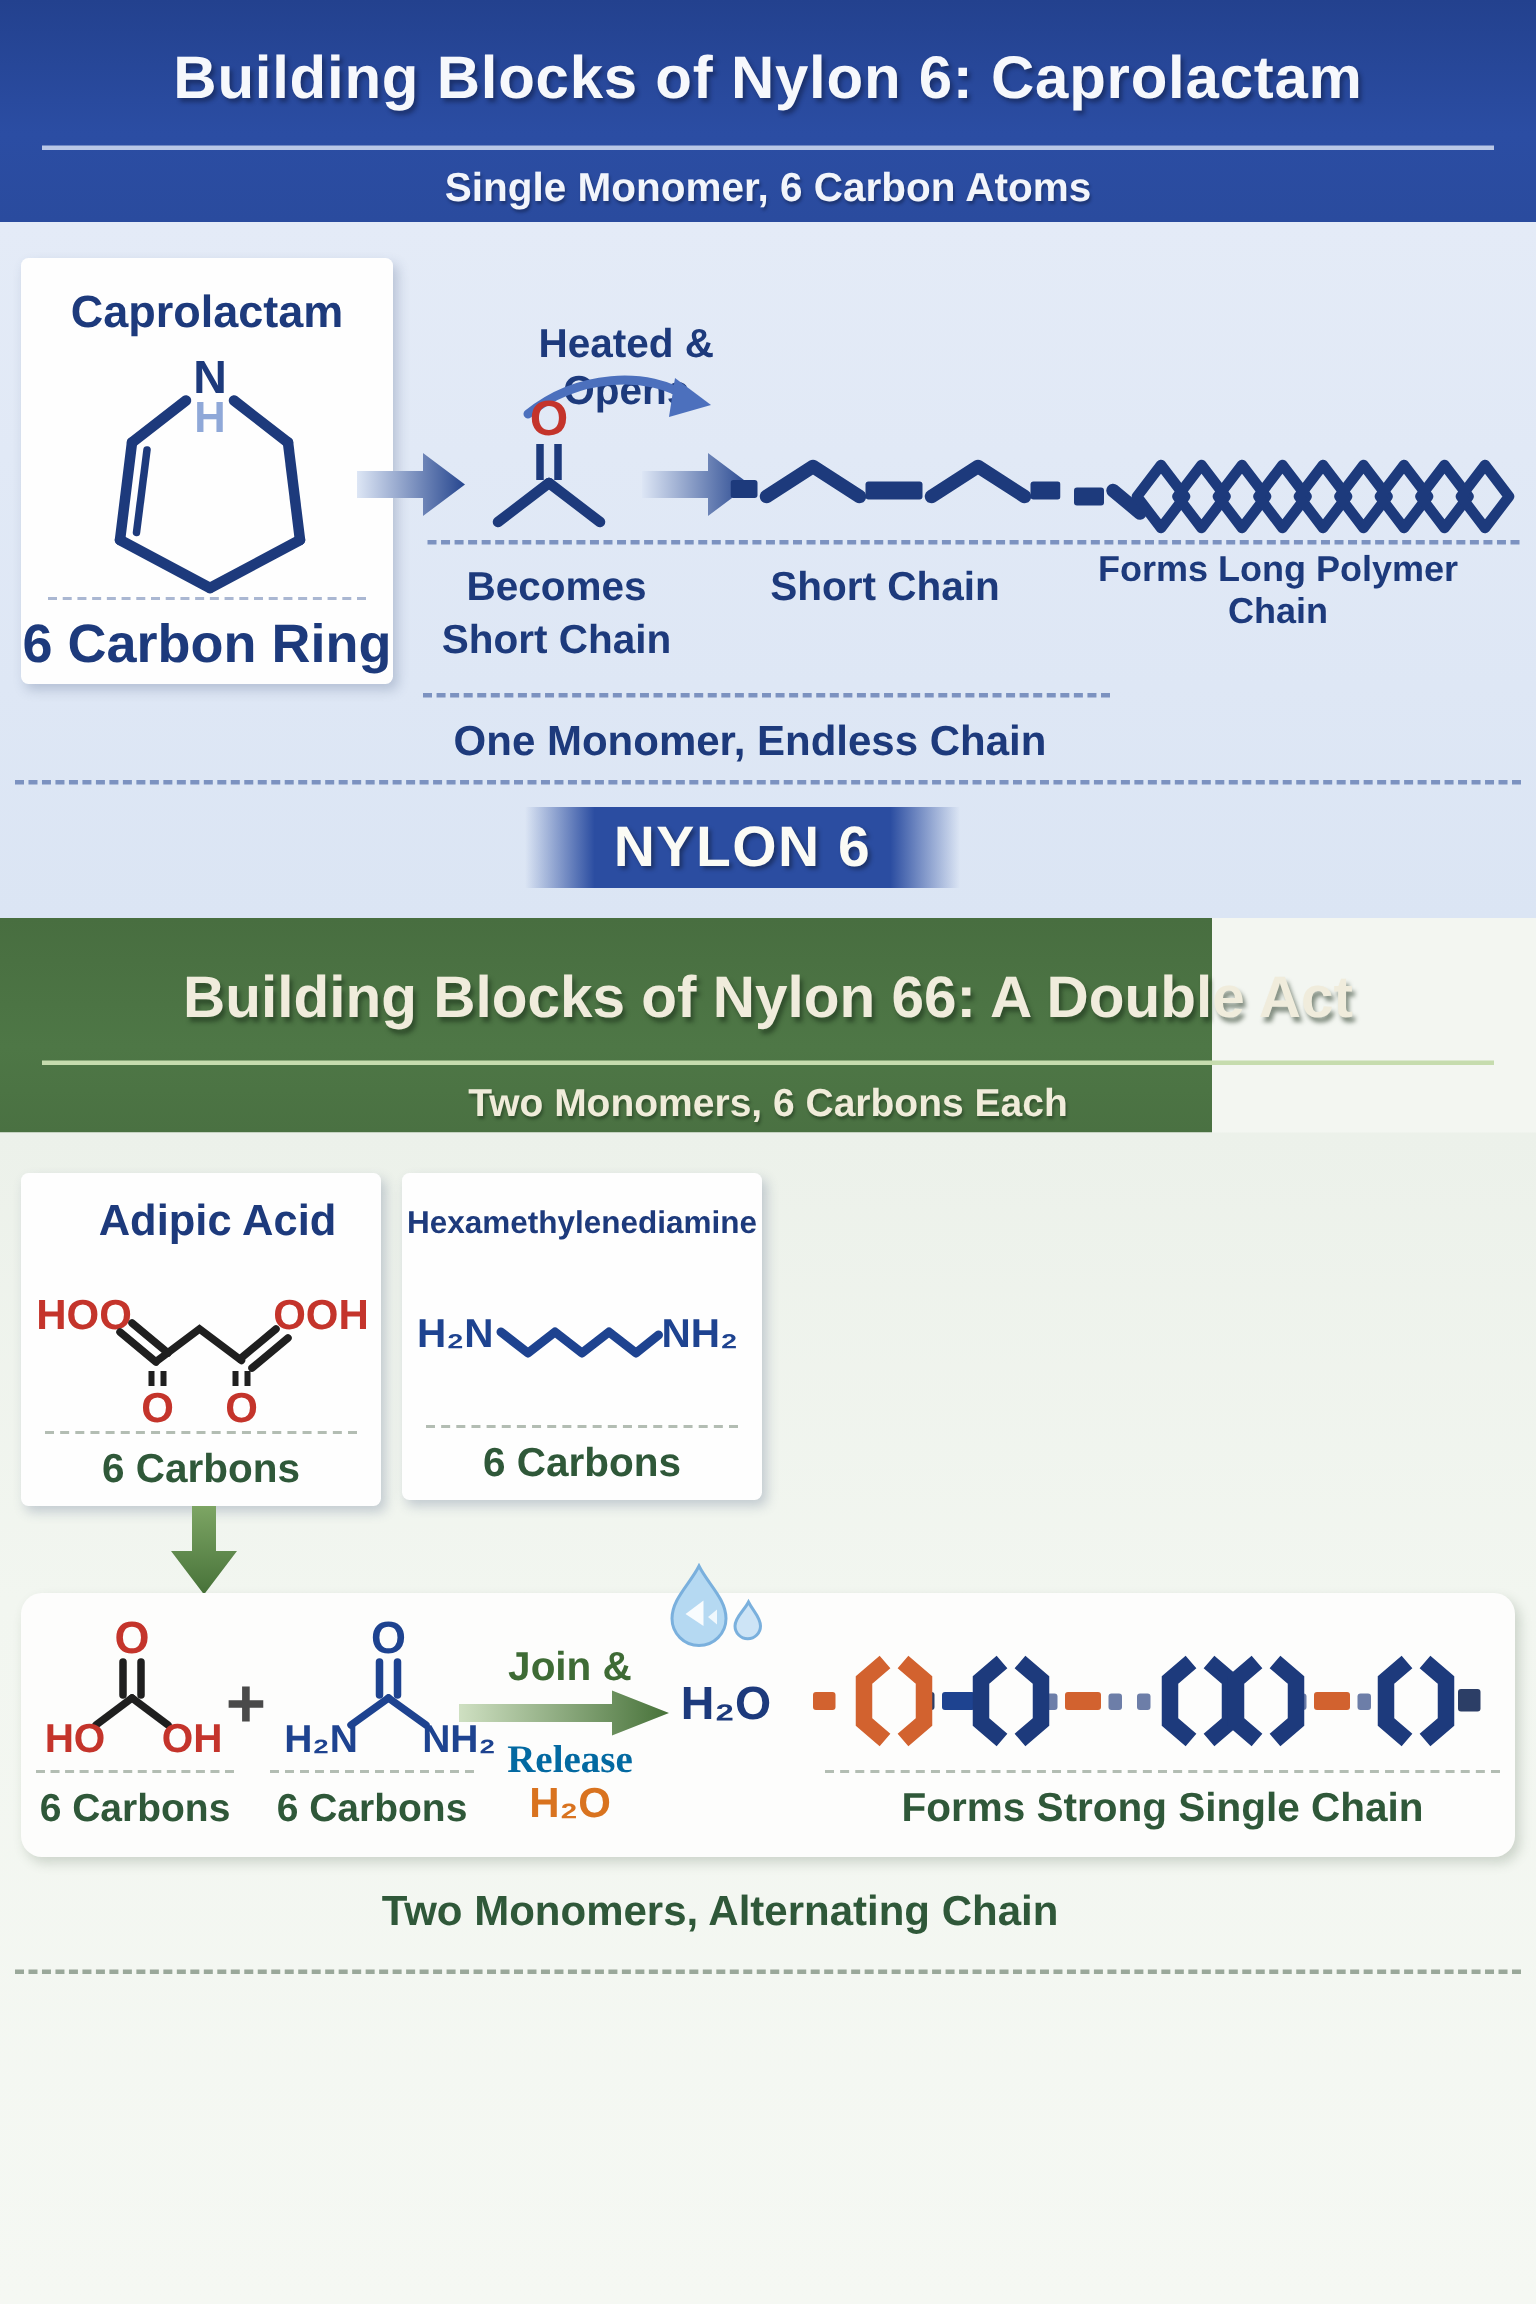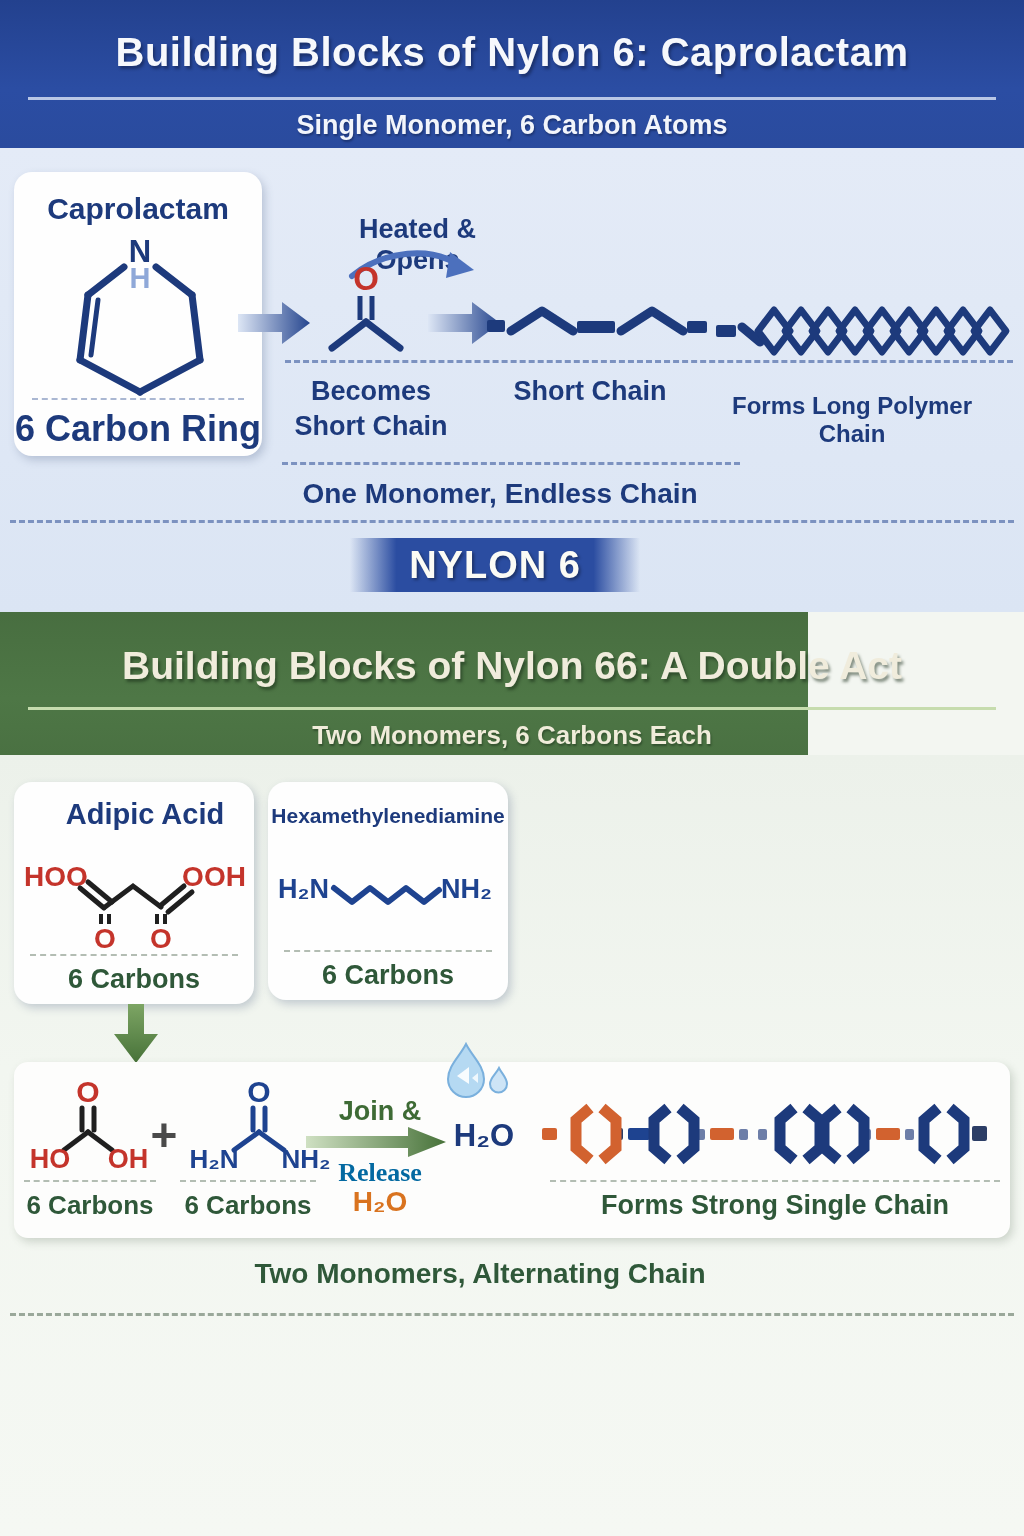--- a/index.html
+++ b/index.html
@@ -12,21 +12,21 @@
   .ctr{text-align:center;}
   .navy{color:#1d3a7c;}
   .dgreen{color:#2f5839;}
   .orange{color:#d9731f;}
   
   .hdr1{left:0;top:0;width:1024px;height:148px;background:linear-gradient(180deg,#23418e 0%,#2b4da3 60%,#2a4b9e 100%);}
   .hdr1-title{left:52px;top:30px;width:920px;font-size:40px;color:#f6f8fc;text-shadow:2px 3px 3px rgba(10,20,50,.45);letter-spacing:.5px;}
   .hdr1-rule{left:28px;top:97px;width:968px;height:3px;background:#b9c7e6;}
   .hdr1-sub{left:52px;top:110px;width:920px;font-size:27px;color:#f2f5fb;text-shadow:1px 2px 2px rgba(10,20,50,.4);}
   .body1{left:0;top:148px;width:1024px;height:464px;background:linear-gradient(180deg,#e4ebf7 0%,#dbe5f4 100%);}
-  .card{background:#fefefe;border-radius:18px;box-shadow:3px 4px 8px rgba(60,80,120,.25);}
+  .card{background:#fefefe;border-radius:5px;box-shadow:3px 4px 8px rgba(60,80,120,.25);}
   .dash-b{border-top:3px dashed #7c92c0;height:0;}
   .dash-g{border-top:3px dashed #9aa89a;height:0;}
   .dash-card{border-top:2px dashed #aab7d2;height:0;}
   .dash-card-g{border-top:2px dashed #b3bdb3;height:0;}
   .banner-blue{background:linear-gradient(90deg,rgba(43,77,161,0) 0%,#2b4da1 16%,#2b4da1 84%,rgba(43,77,161,0) 100%);}
   .banner-green{background:linear-gradient(90deg,rgba(63,109,55,0) 0%,#3f6d37 16%,#3f6d37 84%,rgba(63,109,55,0) 100%);}
   .banner-text{width:100%;text-align:center;color:#fbfbf5;text-shadow:2px 2px 3px rgba(0,0,0,.35);letter-spacing:1px;}
   
   .hdr2{left:0;top:612px;width:808px;height:143px;background:linear-gradient(180deg,#486e40 0%,#4e7746 60%,#4a7142 100%);}
   .hdr2-title{left:52px;top:32px;width:920px;font-size:39px;color:#f0ecdc;text-shadow:2px 3px 3px rgba(20,40,20,.5);}
@@ -133,21 +133,21 @@
     </g>
   </svg>
 
   <div class="abs dash-b" style="left:285px;top:360px;width:728px;"></div>
 
   <div class="abs ctr navy" style="left:286px;top:374px;width:170px;font-size:27px;line-height:35px;">
     <span style="display:block;">Becomes</span>
     <span style="display:block;">Short Chain</span>
   </div>
   <div class="abs ctr navy" style="left:500px;top:376px;width:180px;font-size:27px;">Short Chain</div>
-  <div class="abs ctr navy" style="left:702px;top:392px;width:300px;font-size:24px;">Forms Long Polymer Chain</div>
+  <div class="abs ctr navy" style="left:702px;top:366px;width:300px;font-size:24px;">Forms Long Polymer Chain</div>
 
   <div class="abs dash-b" style="left:282px;top:462px;width:458px;"></div>
   <div class="abs ctr navy" style="left:250px;top:478px;width:500px;font-size:28px;">One Monomer, Endless Chain</div>
   <div class="abs dash-b" style="left:10px;top:520px;width:1004px;"></div>
 
   <div class="abs banner-blue" style="left:350px;top:538px;width:290px;height:54px;">
     <div class="banner-text" style="font-size:38px;line-height:54px;">NYLON 6</div>
   </div>
 
   <div class="abs hdr2">

